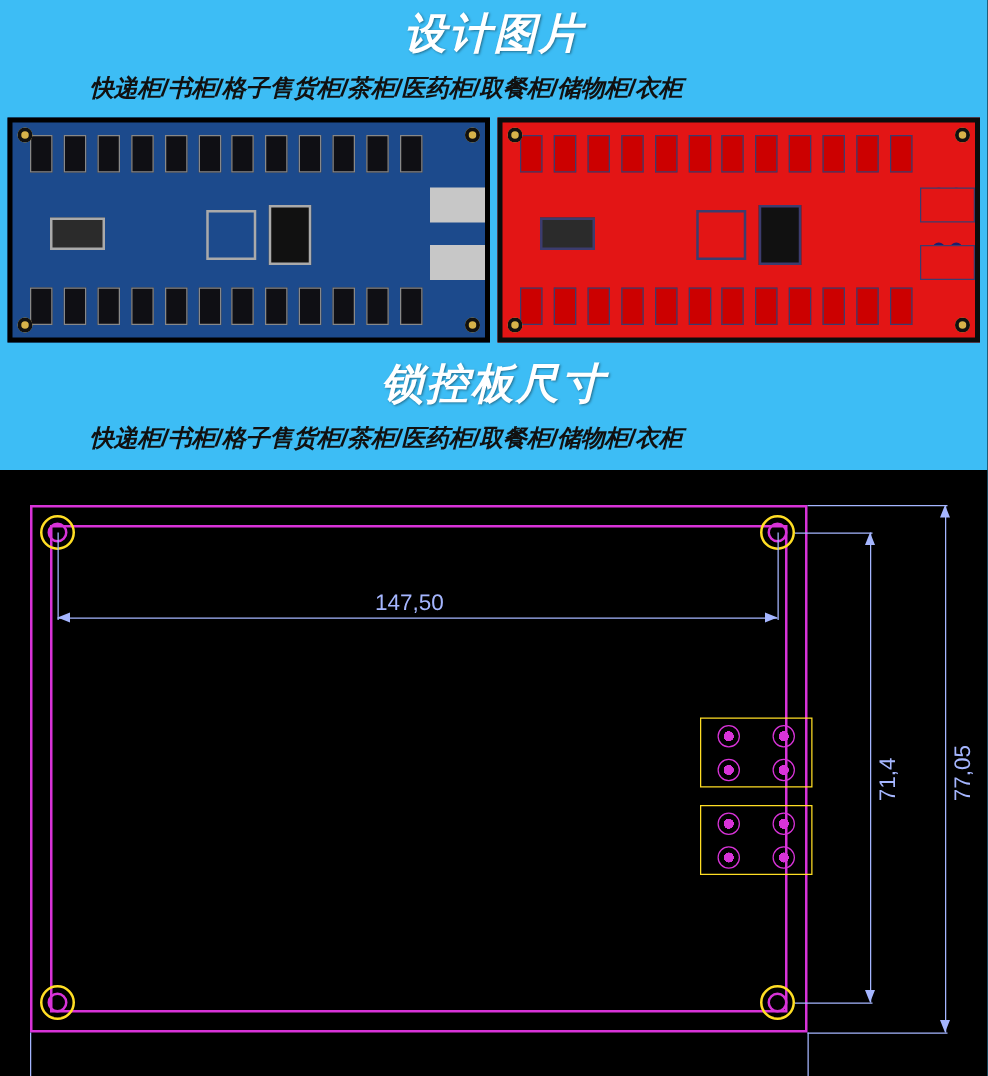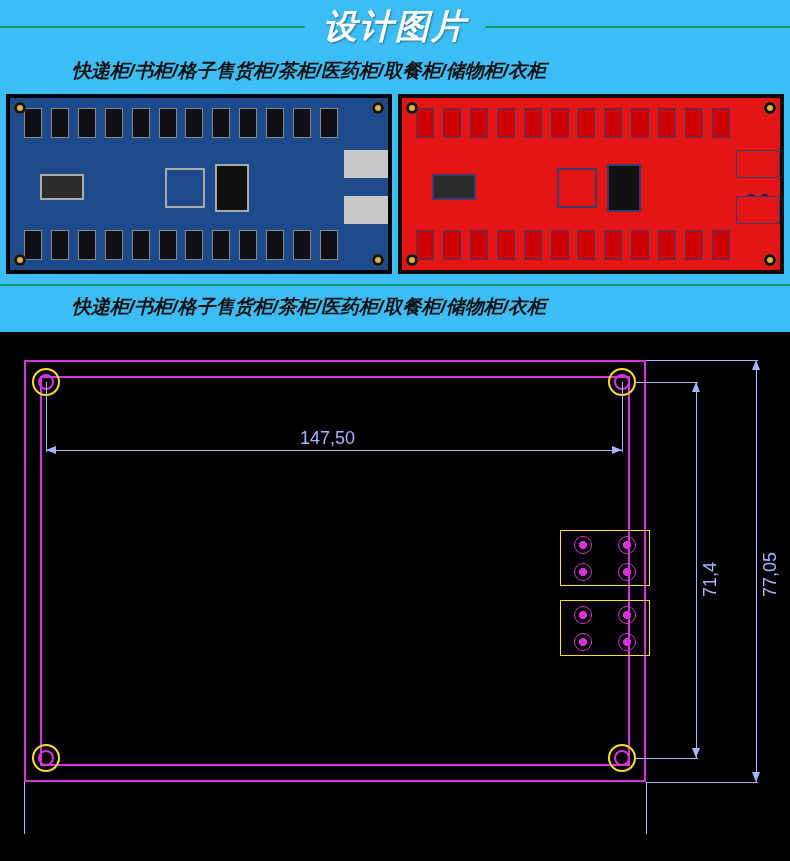--- a/index.html
+++ b/index.html
@@ -1,18 +1,18 @@
 <!DOCTYPE html>
 <html><head>
 <meta charset="utf-8">
 <style>
   * { box-sizing: border-box; margin: 0; padding: 0; }
   body { width: 790px; font-family: "Microsoft YaHei", sans-serif; background: #3dbdf5; }
   .section { width: 100%; }
-  .header-row { display: flex; align-items: center; justify-content: space-between; padding: 4px 0; }
+  .header-row { display: flex; align-items: center; justify-content: space-between; padding: 4px 0; flex-direction: column; }
   .header-line { flex: 1; height: 2px; background: #0f9b72; }
   .header-title { font-size: 34px; font-weight: 900; font-style: italic; color: #fff; padding: 0 18px; text-shadow: 1px 1px 2px rgba(0,0,0,.4); letter-spacing: 2px; }
   .subtitle { font-size: 19px; font-style: italic; font-weight: 600; color: #111; padding: 4px 0 10px 72px; }
   .boards { display: flex; gap: 6px; padding: 0 6px 6px; }
   .board { flex: 1; height: 180px; position: relative; border: 4px solid; }
   .board-blue { background: #1c4a8c; border-color: #000; }
   .board-red  { background: #e31515; border-color: #0c0c0c; }
   .chip-row { position: absolute; left: 14px; right: 50px; display: flex; justify-content: space-between; }
   .chip-row.top { top: 10px; } .chip-row.bot { bottom: 10px; }
   .chip { width: 18px; height: 30px; background: #0f0f14; border: 1px solid #888; }
@@ -151,20 +151,21 @@
         <div class="mhole mh-tr"></div>
         <div class="mhole mh-bl"></div>
         <div class="mhole mh-br"></div>
     </div>
   </div>
 </div>
 
 <div class="section">
   <div class="header-row">
     <div class="header-line"></div>
+    <div class="header-title">锁控板尺寸</div>
     <div class="header-line"></div>
   </div>
   <div class="subtitle">快递柜/书柜/格子售货柜/茶柜/医药柜/取餐柜/储物柜/衣柜</div>
 
   <div class="cad">
     <div class="outline outer"></div>
     <div class="outline inner"></div>
     <div class="hcirc hc-tl"></div>
     <div class="hcirc hc-tr"></div>
     <div class="hcirc hc-bl"></div>

